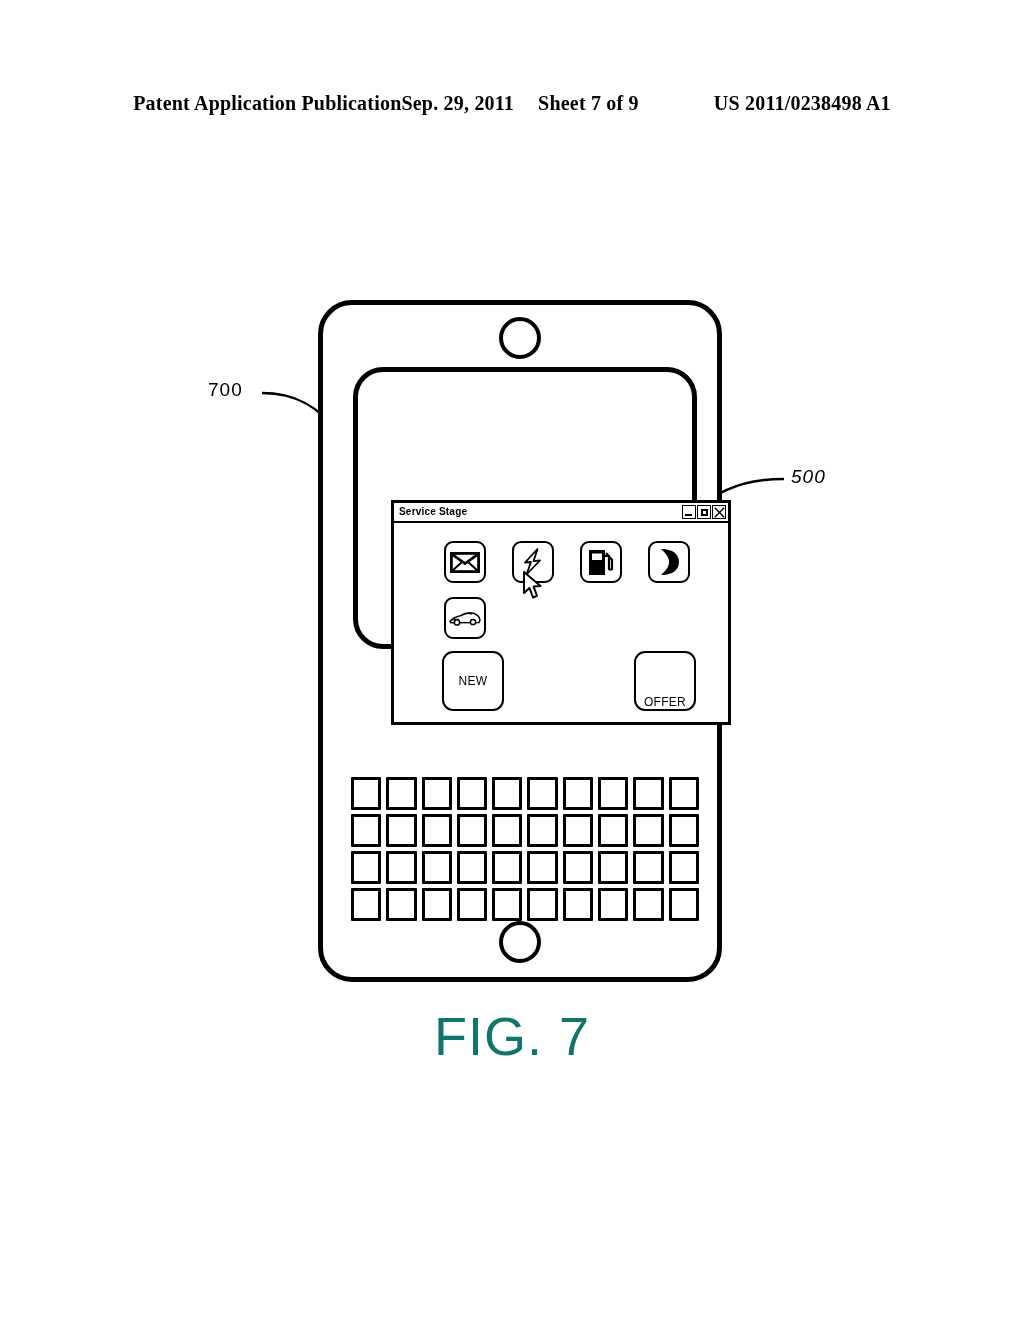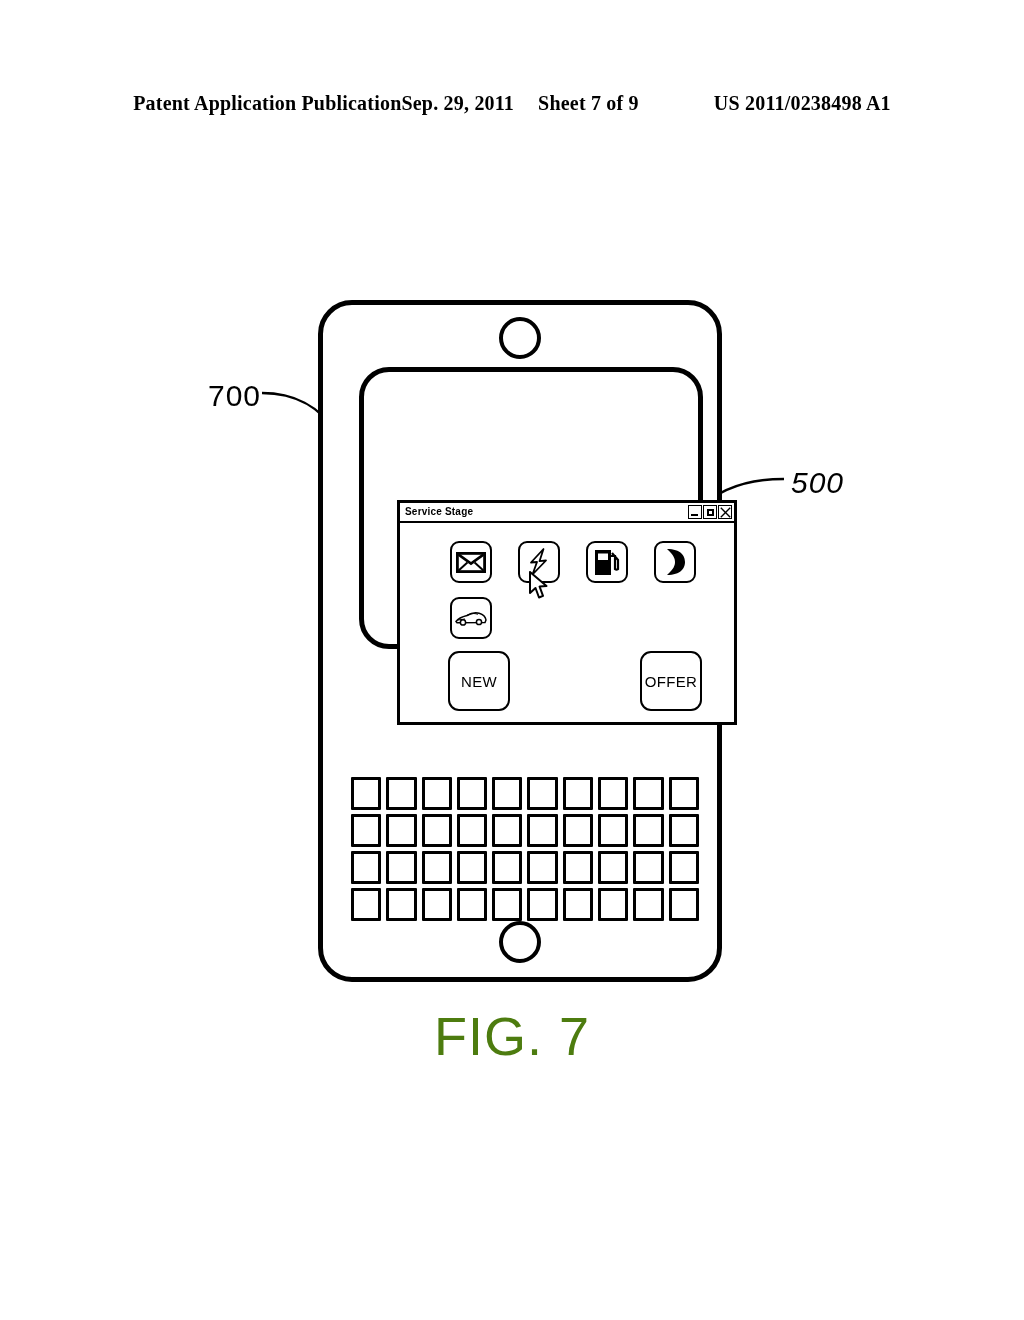--- a/index.html
+++ b/index.html
@@ -82,21 +82,20 @@
   #screen-bezel {
     position: absolute;
     left: 30px;
     top: 62px;
     width: 344px;
     height: 282px;
     border: 5px solid #000;
     border-radius: 30px;
     box-sizing: border-box;
     background: #fff;
-    margin-left: 6px;
   }
 
   
   #dialog-window {
     position: absolute;
     left: 33px;
     top: 128px;
     width: 340px;
     height: 225px;
     border: 3px solid #000;
@@ -196,25 +195,25 @@
     width: 62px;
     height: 60px;
     border: 2.5px solid #000;
     border-radius: 11px;
     box-sizing: border-box;
     background: #fff;
     display: flex;
     align-items: center;
     justify-content: center;
     font-family: "Liberation Sans", sans-serif;
-    font-size: 15px;
+    font-size: 12px;
     letter-spacing: 0.3px;
   }
   #btn-new   { left: 48px;  top: 128px; }
-  #btn-offer { left: 240px; top: 128px; }
+  #btn-offer { left: 240px; top: 128px; align-items: flex-end; }
 
   
   #keyboard {
     position: absolute;
     left: 28px;
     top: 472px;
     width: 348px;
     display: grid;
     grid-template-columns: repeat(10, 1fr);
     grid-auto-rows: 33px;
@@ -225,21 +224,21 @@
     border: 3px solid #000;
     box-sizing: border-box;
     background: #fff;
     border-radius: 1px;
   }
 
   
   .ref-label {
     position: absolute;
     font-family: "Liberation Sans", sans-serif;
-    font-size: 30px;
+    font-size: 19px;
     letter-spacing: 1px;
     color: #000;
   }
   #ref-700 { left: 208px; top: 379px; }
   #ref-500 { left: 791px; top: 466px; font-style: italic; }
 
   #leader-svg {
     position: absolute;
     left: 0;
     top: 0;
@@ -251,21 +250,21 @@
   
   #fig-caption {
     position: absolute;
     left: 0;
     top: 1005px;
     width: 1024px;
     text-align: center;
     font-family: "Liberation Sans", sans-serif;
     font-size: 54px;
     letter-spacing: 1px;
-    color: #4d7c0f;
+    color: #0f766e;
   }
 </style>
 </head>
 <body>
 
 <div id="patent-header">
   <span class="hdr-pub">Patent Application Publication</span>
   <span class="hdr-date">Sep. 29, 2011</span>
   <span class="hdr-sheet">Sheet 7 of 9</span>
   <span class="hdr-num">US 2011/0238498 A1</span>

